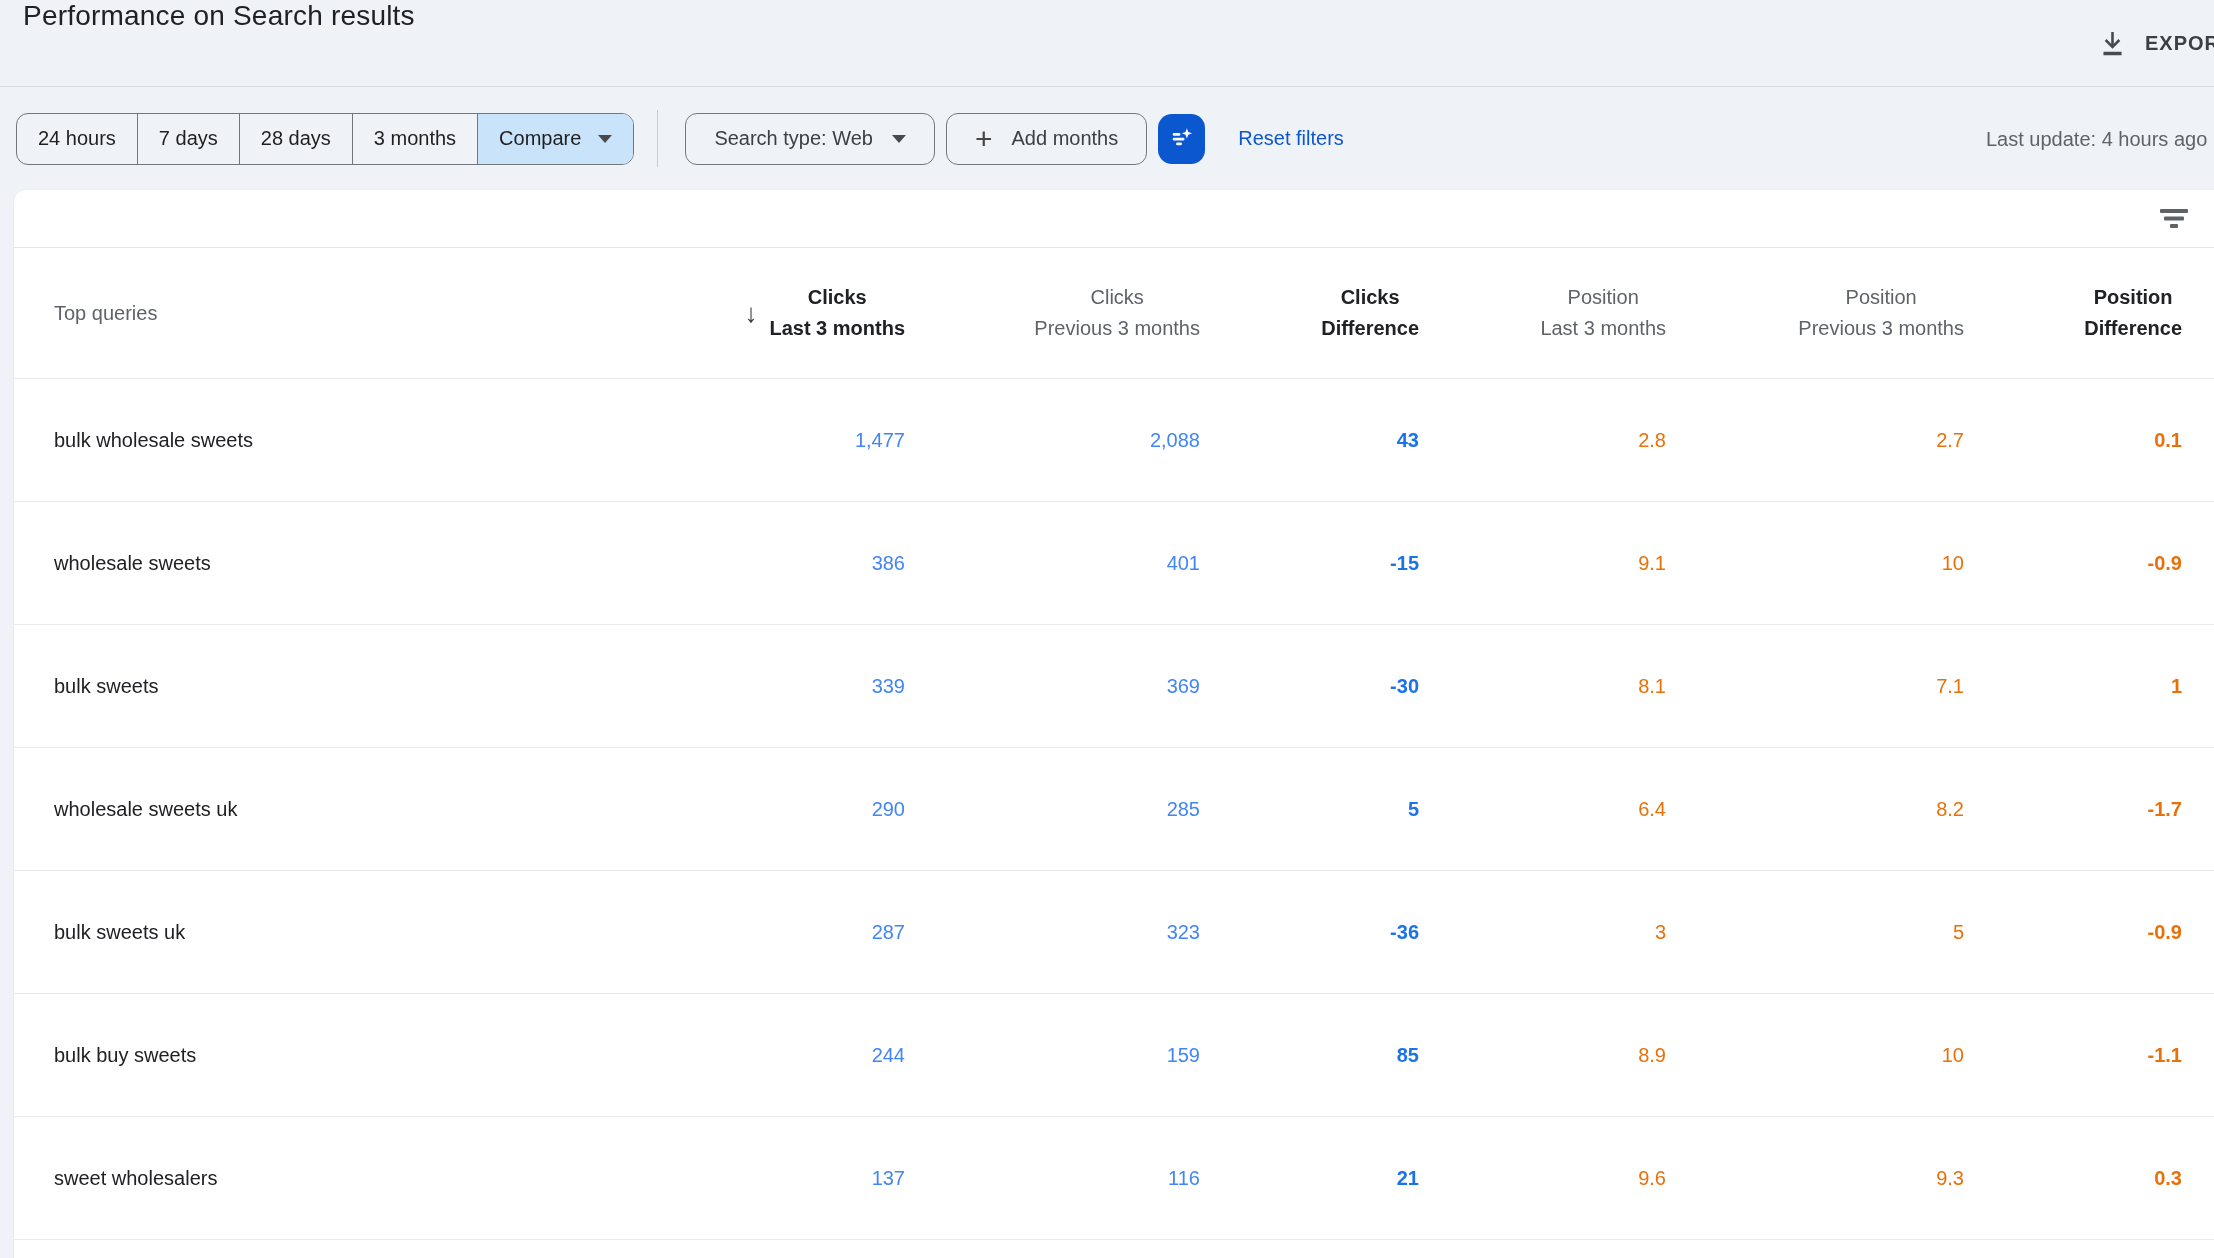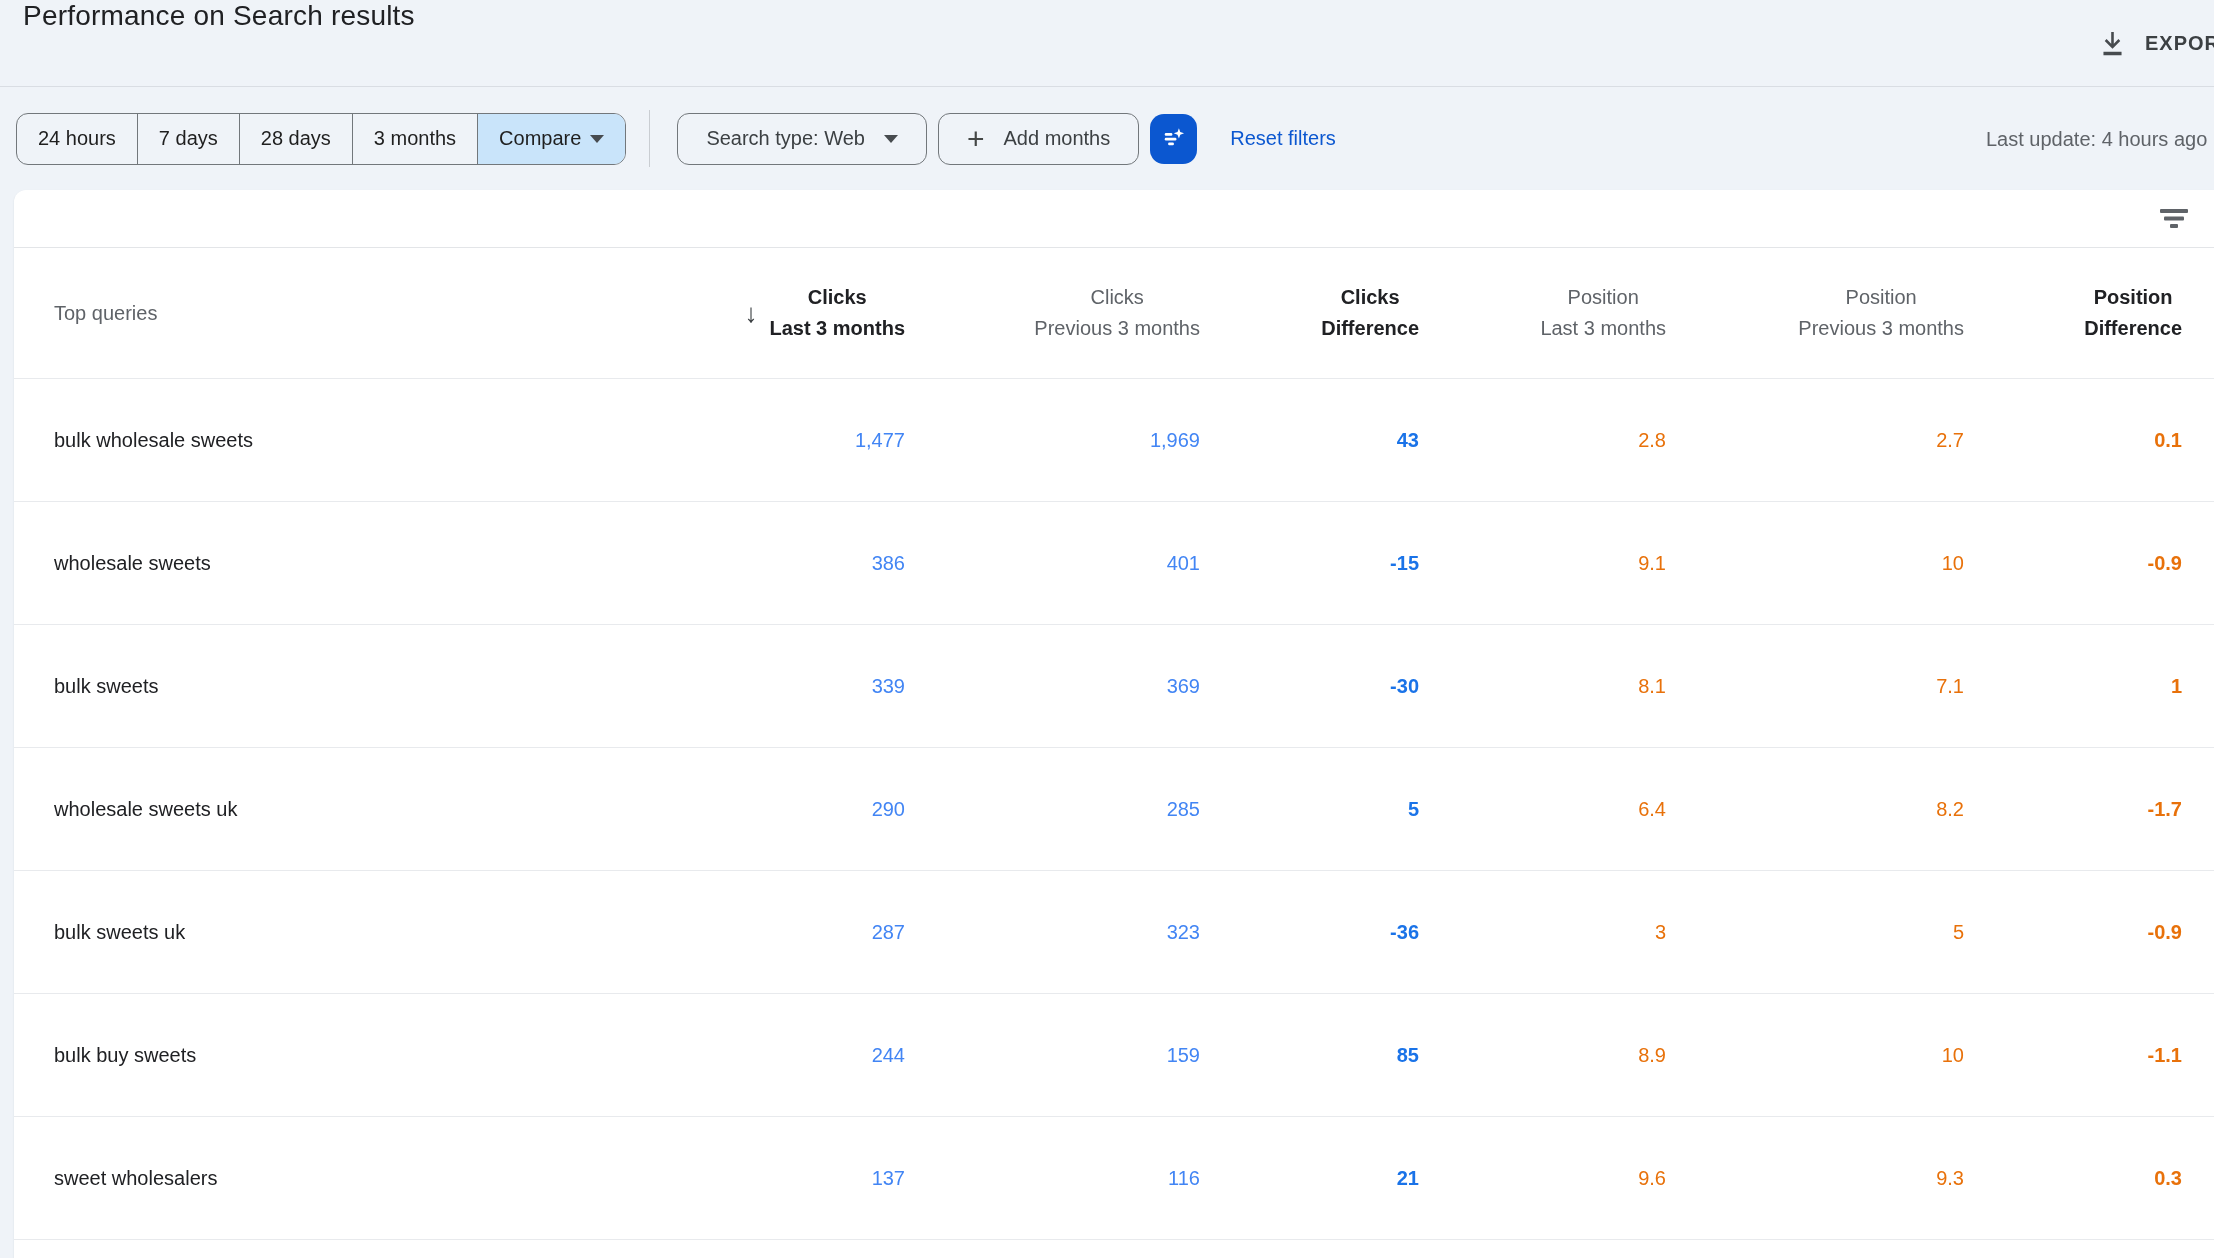--- a/index.html
+++ b/index.html
@@ -31,21 +31,21 @@
   .seg-group {
     display:inline-flex; border:1px solid var(--border-outline,#72777b);
     border-radius:12px; overflow:hidden; height:52px;
   }
   .seg {
     padding:0 21px; display:flex; align-items:center; font-size:20px;
     color:#1f1f1f; border-left:1px solid var(--border-outline,#72777b); cursor:pointer;
     background:transparent;
   }
   .seg:first-child { border-left:none; }
-  .seg.compare { background:var(--chip-selected-bg,#c9e4fa); gap:9px; }
+  .seg.compare { background:var(--chip-selected-bg,#c9e4fa); gap:17px; }
   .caret {
     width:0; height:0; border-left:7px solid transparent;
     border-right:7px solid transparent; border-top:8px solid #474b4f;
   }
   .vsep { width:1px; height:57px; background:#c9cdd2; margin:0 27px 0 23px; }
   .pill {
     border:1px solid var(--border-outline,#72777b); border-radius:12px; height:52px;
     padding:0 28px; display:flex; align-items:center; gap:19px; font-size:20px;
     color:#3c4043; cursor:pointer; margin-right:11px; white-space:nowrap; background:transparent;
   }
@@ -206,21 +206,21 @@
           <div>Difference</div>
         </div>
       </div>
     </div>
 
   <div id="tbody">
 
   <div class="trow">
         <div class="qcell">bulk wholesale sweets</div>
         <div class="ncell c-blue">1,477</div>
-        <div class="ncell c-blue">1,969</div>
+        <div class="ncell c-blue">2,088</div>
         <div class="ncell c-blue-b">43</div>
         <div class="ncell c-orange">2.8</div>
         <div class="ncell c-orange">2.7</div>
         <div class="ncell c-orange-b">0.1</div>
       </div>
       <div class="trow">
         <div class="qcell">wholesale sweets</div>
         <div class="ncell c-blue">386</div>
         <div class="ncell c-blue">401</div>
         <div class="ncell c-blue-b">-15</div>

